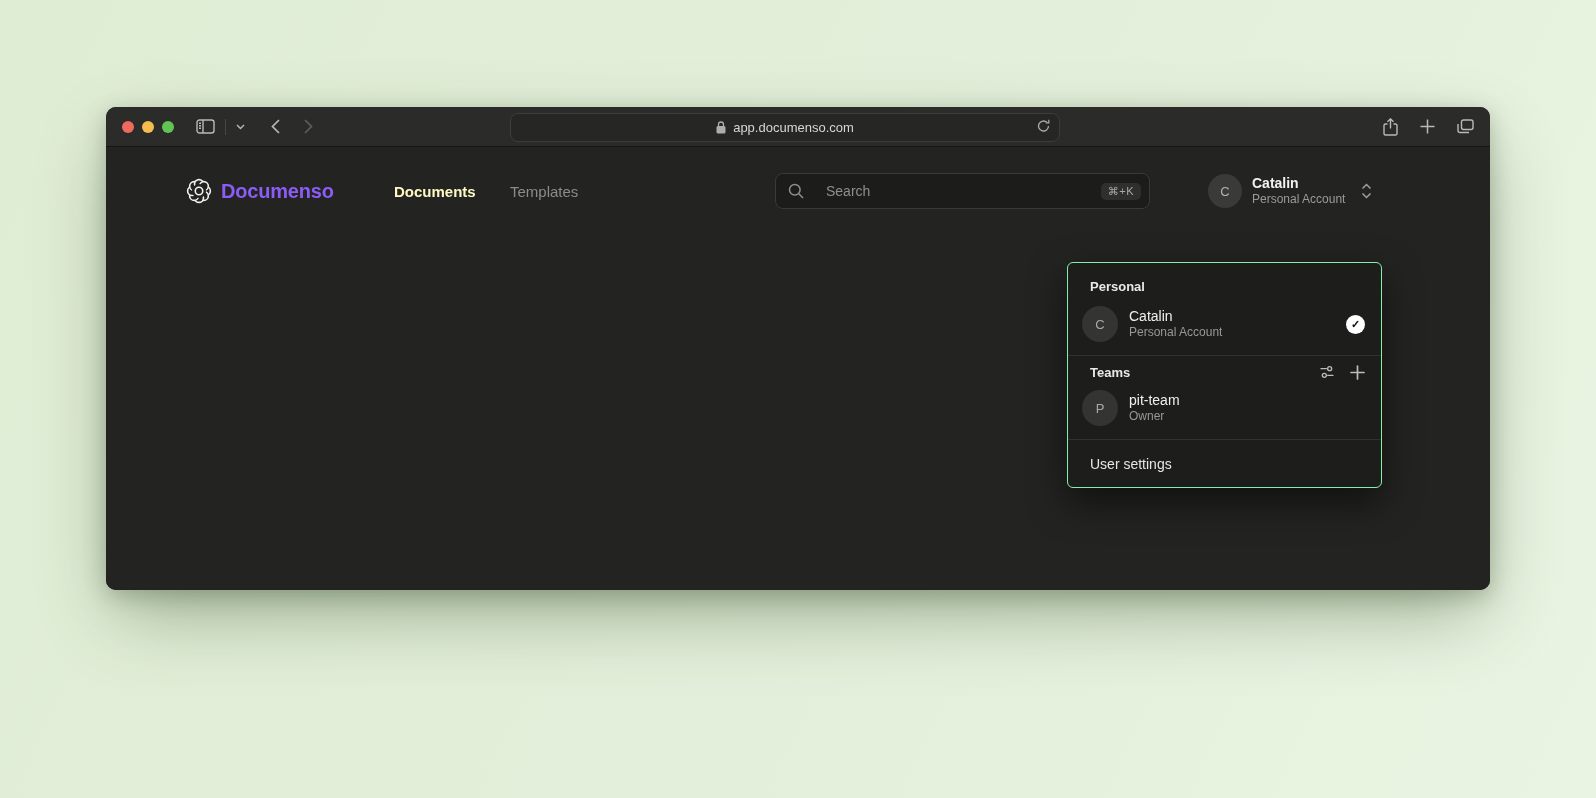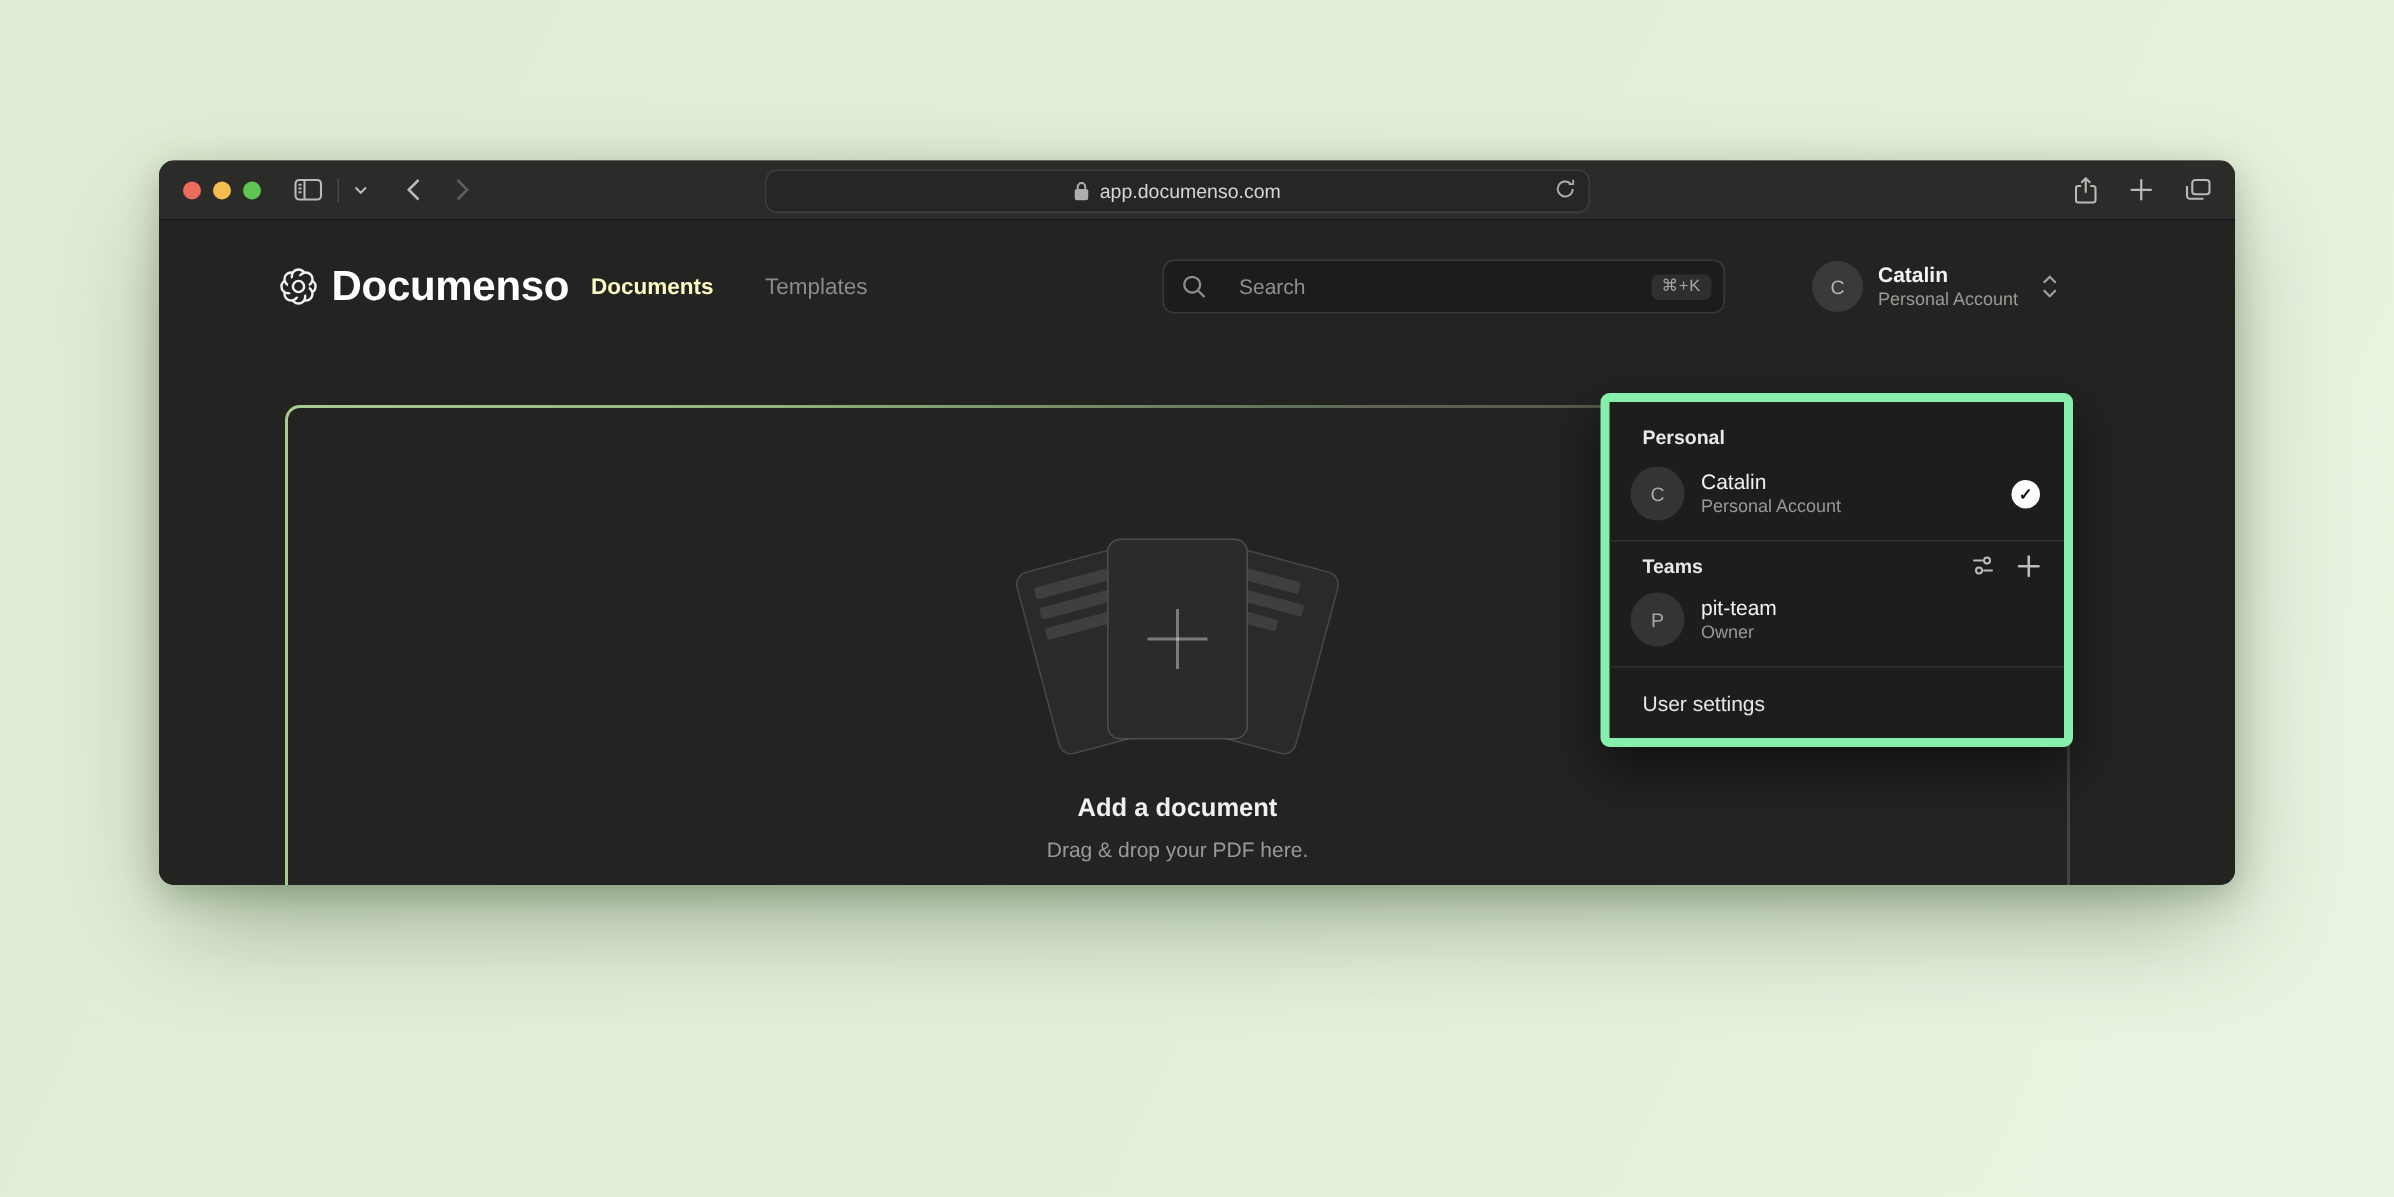--- a/index.html
+++ b/index.html
@@ -42,21 +42,21 @@
   .urlbar .reload { position:absolute; right:9px; color:#aeaeac; }
   .urlbar .lock { color:#aeaeac; display:flex; }
 
   .tb-right { position:absolute; right:16px; display:flex; gap:22px; align-items:center; color:#c6c6c4; }
 
   
   .app { position:relative; height:536px; background:#232322; }
 
   .brand { position:absolute; left:80px; top:22px; height:44px; display:flex; align-items:center; gap:9px; }
   .brand .logo { display:flex; }
-  .brand .name { color:#ffffff; font-size:28px; font-weight:700; letter-spacing:-0.2px; }
+  .brand .name { color:#8b5cf6; font-size:20px; font-weight:700; letter-spacing:-0.2px; }
 
   .nav-link { position:absolute; top:22px; height:44px; display:flex; align-items:center; font-size:15px; cursor:pointer; }
   .nav-documents { left:288px; color:#fef9c3; font-weight:700; }
   .nav-templates { left:404px; color:#8b8b89; font-weight:500; }
 
   .searchbar {
     position:absolute; left:669px; top:26px; width:375px; height:36px;
     background:#1c1c1b; border:1px solid #3a3a38; border-radius:8px;
     display:flex; align-items:center; padding:0 8px 0 12px; gap:22px;
   }
@@ -110,21 +110,21 @@
   }
   .plus-glyph::before { left:0; right:0; top:19px; height:2px; }
   .plus-glyph::after  { top:0; bottom:0; left:19px; width:2px; }
 
   .dz-title { color:#f0f0ef; font-size:17px; font-weight:700; }
   .dz-sub   { color:#999997; font-size:14px; margin-top:9px; }
 
   
   .menu {
     position:absolute; left:961px; top:115px; width:315px; z-index:10;
-    background:#1d1d1c; border:6px solid #86efac; border-radius:6px;
+    background:#1d1d1c; border:1px solid #86efac; border-radius:6px;
     box-shadow:0 14px 36px rgba(0,0,0,.55);
     padding:6px 0 6px 0;
   }
   .menu .section-label { color:#e9e9e8; font-size:13px; font-weight:700; margin:10px 22px 6px 22px; }
   .menu-row { display:flex; align-items:center; gap:11px; padding:6px 16px 6px 14px; cursor:pointer; }
   .menu-row .avatar { width:36px; height:36px; background:#343433; color:#a8a8a6; }
   .menu-row .nm { color:#f0f0ef; font-size:14px; font-weight:500; line-height:17px; }
   .menu-row .tp { color:#989896; font-size:12px; line-height:15px; }
   .check {
     margin-left:auto; width:19px; height:19px; border-radius:50%;
@@ -261,41 +261,20 @@
         <span class="tp" style="display:block;">Personal Account</span>
       </span>
       <span class="updown">
         <svg width="11" height="16" viewBox="0 0 11 16" fill="none" stroke="currentColor" stroke-width="1.5">
           <path d="M1.5 5.5L5.5 1.5l4 4"></path>
             <path d="M1.5 10.5l4 4 4-4"></path>
         </svg>
       </span>
     </div>
 
-    <div class="dropzone-border">
-      <div class="dropzone">
-        <div class="cards">
-          <div class="card card-left">
-            <div class="bar" style="width:58px;"></div>
-            <div class="bar" style="width:64px;"></div>
-            <div class="bar" style="width:50px;"></div>
-          </div>
-          <div class="card card-right">
-            <div class="bar" style="width:58px;"></div>
-            <div class="bar" style="width:64px;"></div>
-            <div class="bar" style="width:50px;"></div>
-          </div>
-          <div class="card card-center">
-            <span class="plus-glyph"></span>
-          </div>
-        </div>
-        <div class="dz-title">Add a document</div>
-        <div class="dz-sub">Drag &amp; drop your PDF here.</div>
-      </div>
-    </div>
 
     <div class="menu">
       <div class="section-label">Personal</div>
 
       <div class="menu-row">
         <span class="avatar">C</span>
         <span>
           <span class="nm" style="display:block;">Catalin</span>
           <span class="tp" style="display:block;">Personal Account</span>
         </span>

